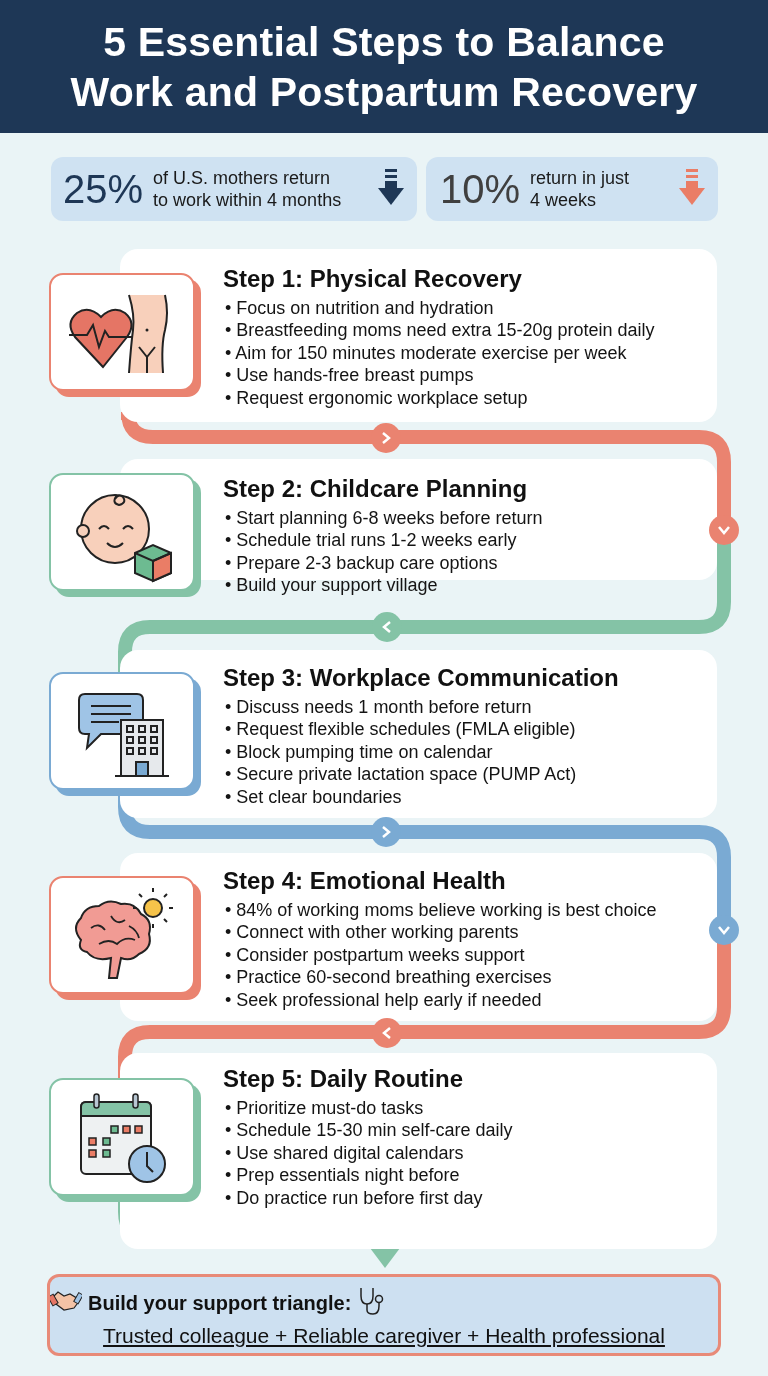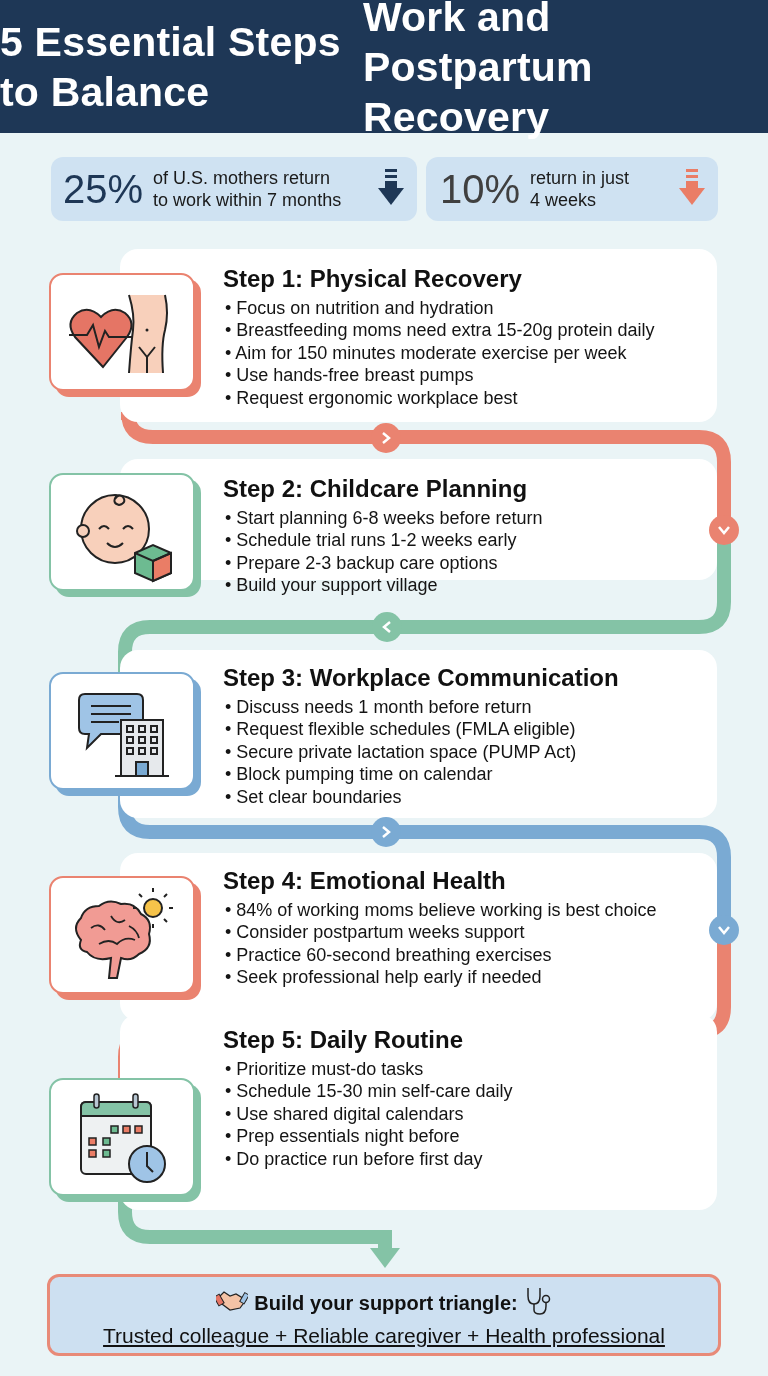--- a/index.html
+++ b/index.html
@@ -6,21 +6,21 @@
   html, body { width: 768px; height: 1376px; overflow: hidden; }
   body {
     font-family: "Liberation Sans", "DejaVu Sans", sans-serif;
     background: #eaf4f6;
     position: relative;
     color: #111;
   }
   .header {
     position: absolute; left: 0; top: 0; width: 768px; height: 133px;
     background: #1e3756;
-    display: flex; flex-direction: row; align-items: center; justify-content: center;
+    display: flex; flex-direction: column; align-items: center; justify-content: center;
   }
   .header .line {
     color: #fff; font-size: 41px; font-weight: 600; line-height: 50px; letter-spacing: 0.2px;
   }
   .stat {
     position: absolute; top: 157px; height: 64px;
     background: #cfe2f2; border-radius: 12px;
     display: flex; align-items: center;
   }
   .stat .pct { font-size: 40px; font-weight: 400; margin-left: 12px; }
@@ -51,36 +51,36 @@
   .chev {
     position: absolute; width: 30px; height: 30px; border-radius: 50%;
     display: flex; align-items: center; justify-content: center;
   }
 
   .footer {
     position: absolute; left: 47px; top: 1274px; width: 674px; height: 82px;
     background: #cde0f1; border: 3px solid #e88a78; border-radius: 12px;
     text-align: center;
   }
-  .footer .l1 { margin-top: 9px; font-size: 20px; font-weight: 700; display: flex; justify-content: center; align-items: center; gap: 6px; }
+  .footer .l1 { margin-top: 9px; font-size: 20px; font-weight: 700; display: flex; align-items: center; gap: 6px; }
   .footer .l2 { font-size: 21px; margin-top: 3px; color: #111; text-decoration: underline; }
 </style>
 </head>
 <body>
 
 <div class="header">
   <div class="line">5 Essential Steps to Balance</div>
   <div class="line">Work and Postpartum Recovery</div>
 </div>
 
 <div class="stat stat1">
   <span class="pct">25%</span>
   <span class="txt">
     <span>of U.S. mothers return</span><br>
-    <span>to work within 7 months</span>
+    <span>to work within 4 months</span>
   </span>
   <span class="arrow">
     <svg width="28" height="38" viewBox="0 0 28 38">
       <rect x="8" y="0" width="12" height="3" fill="#1e3756"></rect>
       <rect x="8" y="6" width="12" height="3" fill="#1e3756"></rect>
       <rect x="8" y="12" width="12" height="8" fill="#1e3756"></rect>
       <polygon points="1,19 27,19 14,36" fill="#1e3756"></polygon>
     </svg>
   </span>
 </div>
@@ -116,21 +116,21 @@
   <polygon points="370,1248 400,1248 385,1268" fill="#84c3a6"></polygon>
 </svg>
 
 <div class="card" style="top:249px;height:173px;">
   <div class="title" style="top:16px;">Step 1: Physical Recovery</div>
   <ul style="top:48px;">
     <li>Focus on nutrition and hydration</li>
     <li>Breastfeeding moms need extra 15-20g protein daily</li>
     <li>Aim for 150 minutes moderate exercise per week</li>
     <li>Use hands-free breast pumps</li>
-    <li>Request ergonomic workplace best</li>
+    <li>Request ergonomic workplace setup</li>
   </ul>
 </div>
 <div class="iconbox" style="top:273px;border-color:#ea8370;box-shadow:6px 6px 0 #ea8370;">
   <svg width="146" height="118" viewBox="0 0 146 118">
     <path d="M78 20 Q84 40 82 55 Q80 70 78 98 L112 98 Q110 70 114 55 Q118 38 114 20 Z" fill="#f8d0bb"></path>
     <path d="M78 20 Q84 40 82 55 Q80 70 78 98" fill="none" stroke="#222" stroke-width="2"></path>
     <path d="M114 20 Q118 38 114 55 Q110 70 112 98" fill="none" stroke="#222" stroke-width="2"></path>
     <circle cx="96" cy="55" r="1.5" fill="#222"></circle>
     <path d="M88 72 L96 82 L104 72 M96 82 L96 98" fill="none" stroke="#222" stroke-width="2"></path>
     <path d="M52 92 L24 62 Q14 48 26 38 Q38 30 50 42 Q62 30 74 38 Q86 48 76 62 Z" fill="#e57565" stroke="#222" stroke-width="2"></path>
@@ -173,22 +173,22 @@
   <svg width="14" height="14" viewBox="0 0 14 14">
       <path d="M10 2 L4 7 L10 12" fill="none" stroke="#fff" stroke-width="2.5"></path>
     </svg>
 </div>
 
 <div class="card" style="top:650px;height:168px;">
   <div class="title" style="top:14px;">Step 3: Workplace Communication</div>
   <ul style="top:46px;">
     <li>Discuss needs 1 month before return</li>
     <li>Request flexible schedules (FMLA eligible)</li>
+    <li>Block pumping time on calendar</li>
     <li>Secure private lactation space (PUMP Act)</li>
-    <li>Block pumping time on calendar</li>
     <li>Set clear boundaries</li>
   </ul>
 </div>
 <div class="iconbox" style="top:672px;border-color:#7aaad3;box-shadow:6px 6px 0 #7aaad3;">
   <svg width="146" height="118" viewBox="0 0 146 118">
     <path d="M34 20 L86 20 Q92 20 92 26 L92 54 Q92 60 86 60 L50 60 L36 74 L38 60 L34 60 Q28 60 28 54 L28 26 Q28 20 34 20 Z" fill="#9fc4e6" stroke="#222" stroke-width="2"></path>
     <path d="M40 32 L80 32 M40 40 L80 40 M40 48 L68 48" stroke="#222" stroke-width="2"></path>
     <rect x="70" y="46" width="42" height="56" fill="#e6e9ec" stroke="#222" stroke-width="2"></rect>
     <g fill="none" stroke="#222" stroke-width="2">
       <rect x="76" y="52" width="6" height="6"></rect>
@@ -208,20 +208,21 @@
 <div class="chev" style="left:371px;top:817px;background:#7aaad3;">
   <svg width="14" height="14" viewBox="0 0 14 14">
       <path d="M4 2 L10 7 L4 12" fill="none" stroke="#fff" stroke-width="2.5"></path>
     </svg>
 </div>
 
 <div class="card" style="top:853px;height:168px;">
   <div class="title" style="top:14px;">Step 4: Emotional Health</div>
   <ul style="top:46px;">
     <li>84% of working moms believe working is best choice</li>
+    <li>Connect with other working parents</li>
     <li>Consider postpartum weeks support</li>
     <li>Practice 60-second breathing exercises</li>
     <li>Seek professional help early if needed</li>
   </ul>
 </div>
 <div class="chev" style="left:709px;top:915px;background:#7aaad3;">
   <svg width="14" height="14" viewBox="0 0 14 14">
       <path d="M2 4 L7 10 L12 4" fill="none" stroke="#fff" stroke-width="2.5"></path>
     </svg>
 </div>
@@ -232,21 +233,21 @@
     <circle cx="102" cy="30" r="9" fill="#f6c34a" stroke="#222" stroke-width="2"></circle>
     <path d="M102 14 L102 10 M102 46 L102 50 M86 30 L82 30 M118 30 L122 30 M91 19 L88 16 M113 19 L116 16 M113 41 L116 44" stroke="#222" stroke-width="2"></path>
   </svg>
 </div>
 <div class="chev" style="left:372px;top:1018px;background:#ea8370;">
   <svg width="14" height="14" viewBox="0 0 14 14">
       <path d="M10 2 L4 7 L10 12" fill="none" stroke="#fff" stroke-width="2.5"></path>
     </svg>
 </div>
 
-<div class="card" style="top:1014px;height:196px;">
+<div class="card" style="top:1053px;height:196px;">
   <div class="title" style="top:12px;">Step 5: Daily Routine</div>
   <ul style="top:44px;">
     <li>Prioritize must-do tasks</li>
     <li>Schedule 15-30 min self-care daily</li>
     <li>Use shared digital calendars</li>
     <li>Prep essentials night before</li>
     <li>Do practice run before first day</li>
   </ul>
 </div>
 <div class="iconbox" style="top:1078px;border-color:#84c3a6;box-shadow:6px 6px 0 #84c3a6;">

